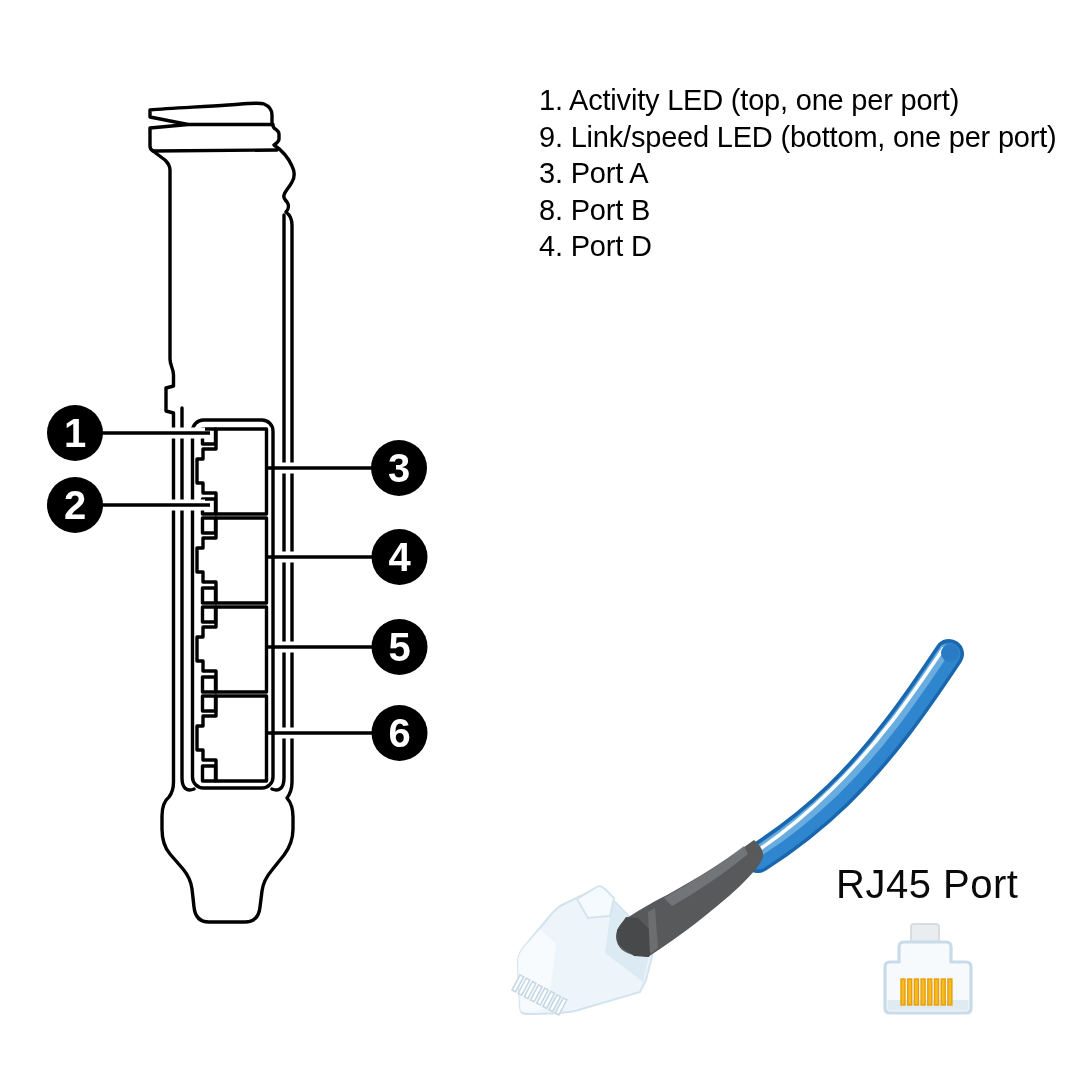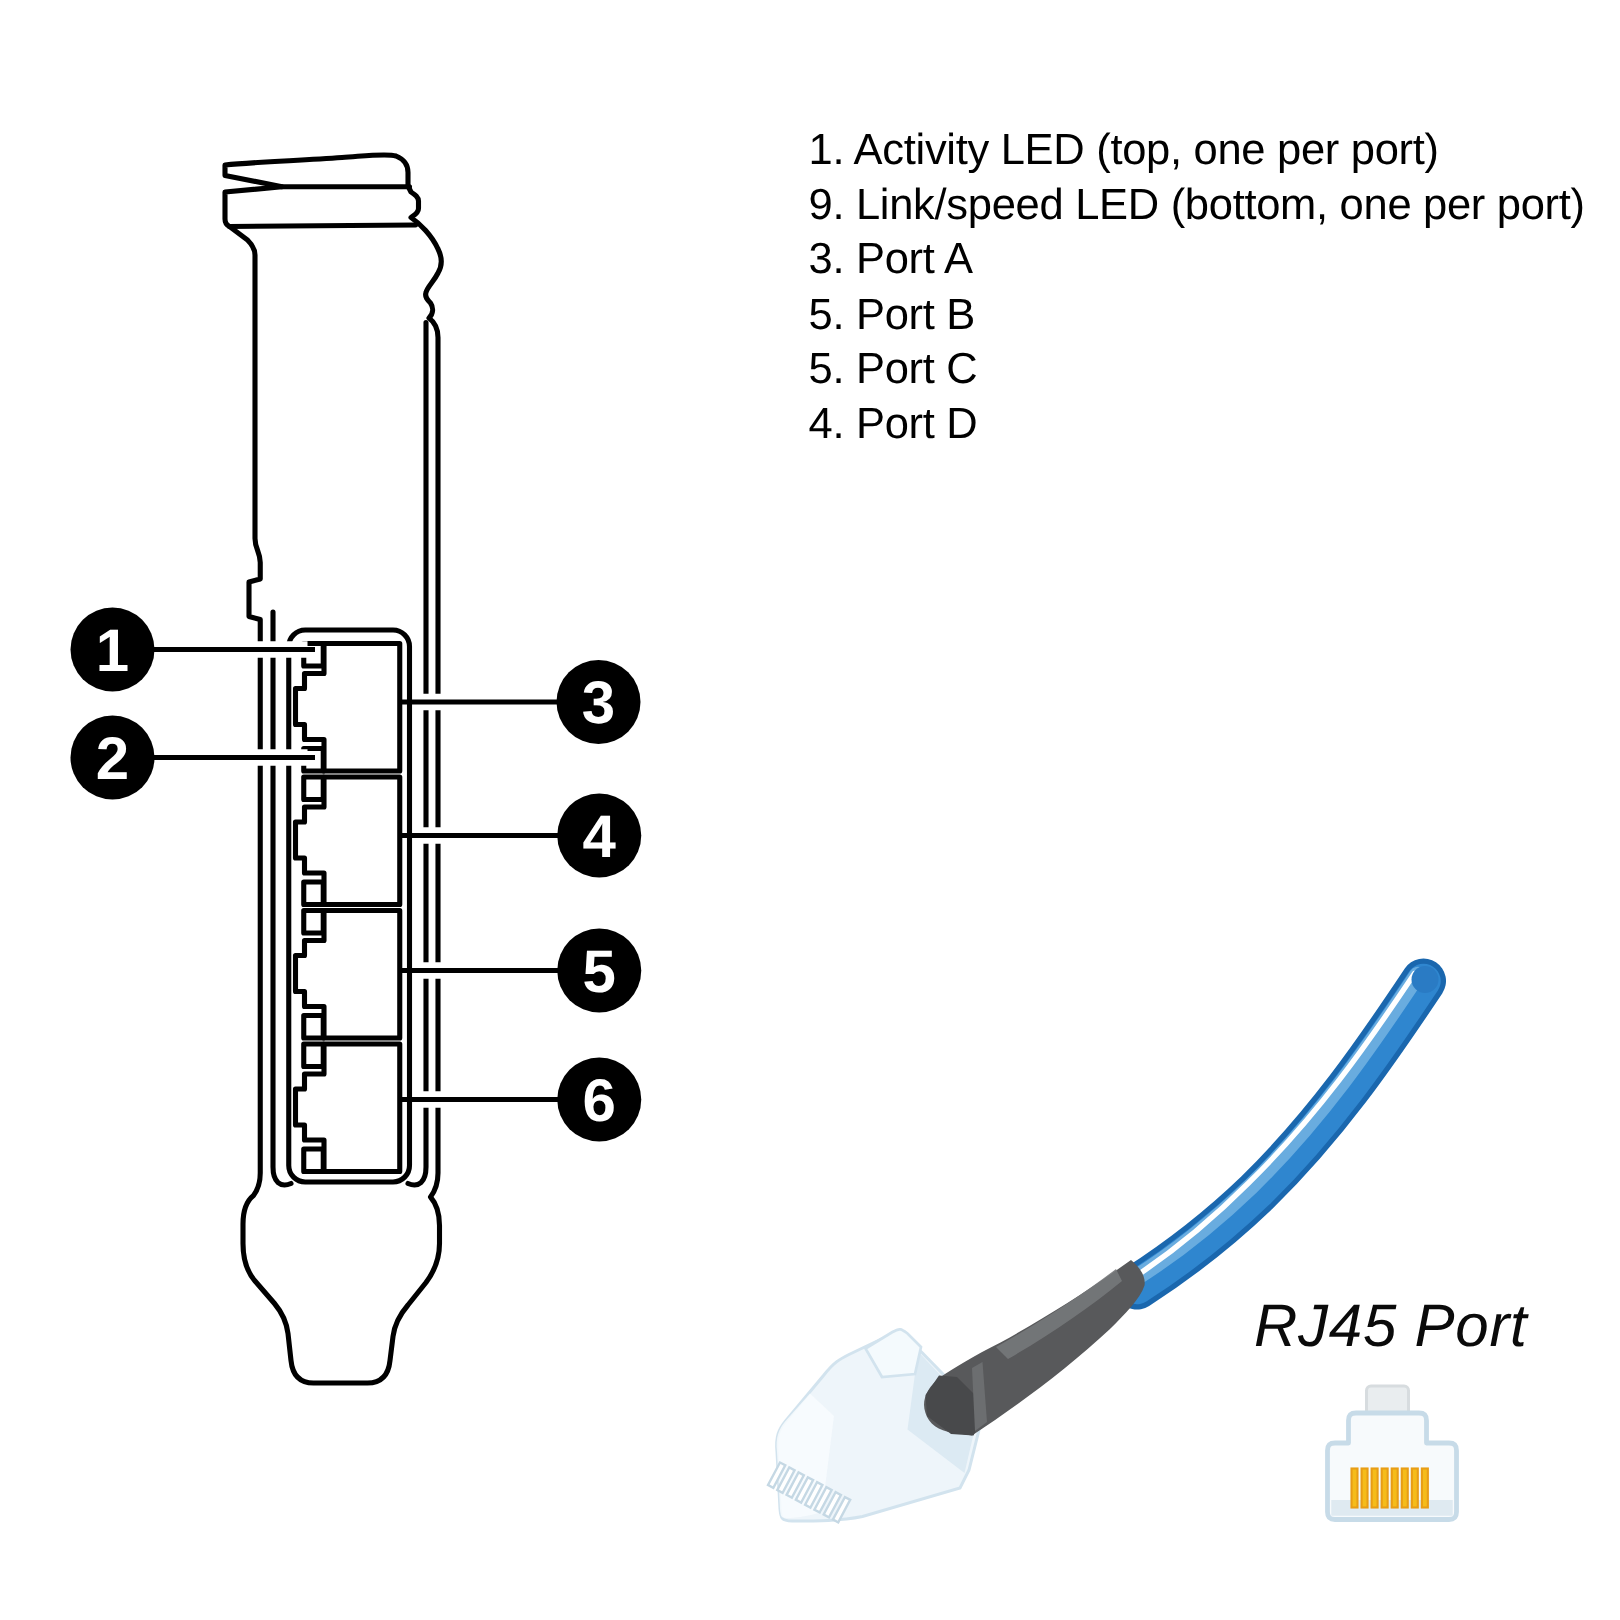--- a/index.html
+++ b/index.html
@@ -7,21 +7,21 @@
     position:relative;width:1080px;height:1080px;background:#ffffff;
     overflow:hidden;font-family:"Liberation Sans",sans-serif;
   }
   .diagram-svg{position:absolute;left:0;top:0;width:1080px;height:1080px;}
   .legend{
     position:absolute;left:539px;top:82px;color:#000;
     font-size:29px;line-height:36.6px;letter-spacing:-0.2px;white-space:nowrap;
   }
   .rj45-label{
     position:absolute;left:836px;top:862px;color:#0a0a0a;
-    font-size:40px;letter-spacing:0.5px;white-space:nowrap;font-style:italic;
+    font-size:40px;letter-spacing:0.5px;white-space:nowrap;
   }
   .callout-num{
     font-family:"Liberation Sans",sans-serif;font-weight:bold;
     font-size:40px;fill:#ffffff;text-anchor:middle;
   }
 </style>
 </head>
 <body>
 
 <div class="canvas">
@@ -199,20 +199,19 @@
         <rect x="941.2" y="979" width="4" height="26"></rect>
         <rect x="947.9" y="979" width="4" height="26"></rect>
       </g>
     </g>
   </svg>
 
   <div class="legend">
     <div>1. Activity LED (top, one per port)</div>
     <div>9. Link/speed LED (bottom, one per port)</div>
     <div>3. Port A</div>
-    <div>5. Port B</div>
-    <div>5. Port C</div>
+    <div>8. Port B</div>
     <div>4. Port D</div>
   </div>
 
   <div class="rj45-label">RJ45 Port</div>
 
 </div>
 
 </body></html>

